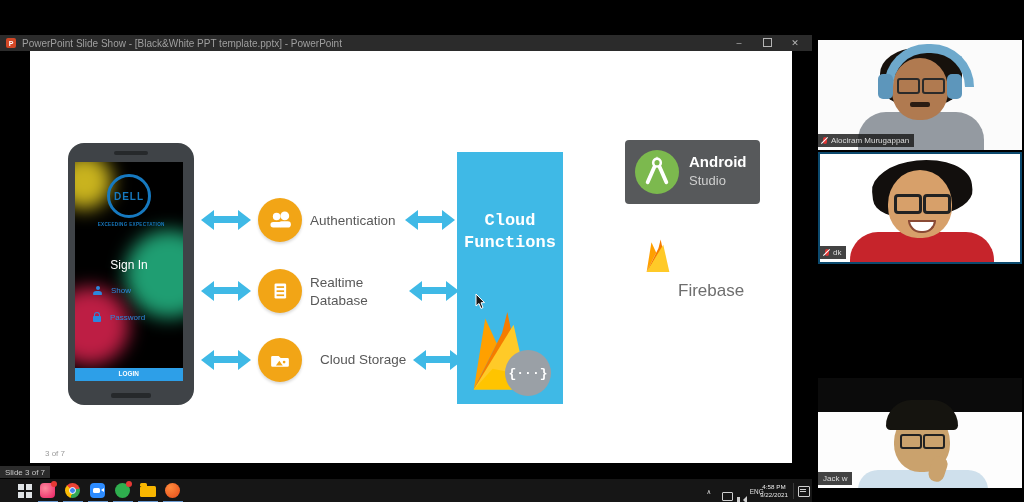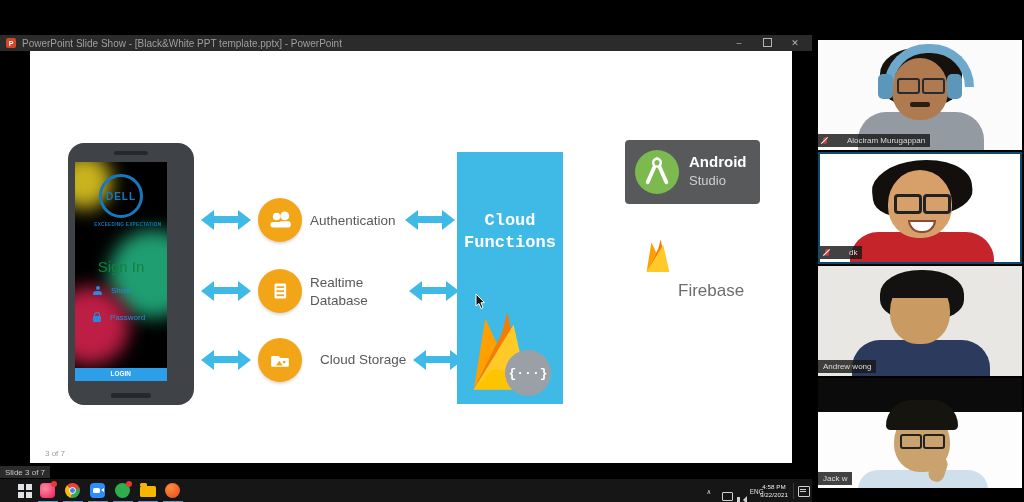--- a/index.html
+++ b/index.html
@@ -17,31 +17,31 @@
   .tb-restore{width:7px;height:7px;border:1px solid #b5b5b5;display:inline-block;margin-top:4px;}
 
   .slide{position:absolute;left:30px;top:51px;width:762px;height:412px;background:#fff;overflow:hidden;}
   .slide-title{position:absolute;left:26px;top:14px;font-size:27px;font-weight:bold;color:#1c75bb;letter-spacing:.3px;}
   .page-ind{position:absolute;left:15px;top:398px;font-size:8px;color:#9a9a9a;}
 
   
   .phone{position:absolute;left:38px;top:92px;width:126px;height:262px;background:#3f4347;border-radius:16px;}
   .ph-speaker{position:absolute;left:50%;transform:translateX(-50%);top:8px;width:34px;height:4px;background:#26292b;border-radius:2px;}
   .ph-home{position:absolute;left:50%;transform:translateX(-50%);bottom:7px;width:40px;height:5px;background:#26292b;border-radius:2px;}
-  .ph-screen{position:absolute;left:7px;top:19px;width:92px;height:219px;background:#000;overflow:hidden;}
+  .ph-screen{position:absolute;left:7px;top:19px;width:108px;height:219px;background:#000;overflow:hidden;}
   .blob{position:absolute;border-radius:50%;filter:blur(9px);}
   .b-yel{left:-18px;top:-8px;width:55px;height:55px;background:#c9b31e;}
   .b-grn{right:-30px;top:68px;width:88px;height:88px;background:#1f9e72;}
   .b-red{left:-24px;bottom:16px;width:78px;height:78px;background:#bd1e44;}
   .dell-circle{position:absolute;left:50%;transform:translateX(-50%);top:12px;width:38px;height:38px;
     border:3px solid #1679c0;border-radius:50%;display:flex;align-items:center;justify-content:center;}
   .dell-txt{color:#1679c0;font-size:10px;font-weight:bold;letter-spacing:1px;}
   .tagline{position:absolute;left:0;right:0;top:60px;text-align:center;color:#1679c0;font-size:8px;
     transform:scale(.58);transform-origin:50% 0;font-weight:bold;letter-spacing:.5px;white-space:nowrap;}
-  .signin{position:absolute;left:0;right:0;top:96px;text-align:center;color:#15803d;font-size:15px;}
+  .signin{position:absolute;left:0;right:0;top:96px;text-align:center;color:#ffffff;font-size:12px;}
   .ph-row{position:absolute;left:18px;display:flex;align-items:center;gap:9px;color:#2d87dd;font-size:8px;}
   .pico{width:9px;height:9px;position:relative;}
   .pico::before{content:"";position:absolute;left:2.5px;top:0;width:4px;height:4px;border-radius:50%;background:#2d87dd;}
   .pico::after{content:"";position:absolute;left:0;bottom:0;width:9px;height:4px;border-radius:4px 4px 1px 1px;background:#2d87dd;}
   .lico{width:8px;height:6px;background:#2d87dd;border-radius:1px;position:relative;margin-top:4px;}
   .lico::before{content:"";position:absolute;left:1px;top:-4px;width:4px;height:4px;border:1.5px solid #2d87dd;
     border-bottom:none;border-radius:4px 4px 0 0;}
   .login-bar{position:absolute;left:0;right:0;bottom:0;height:13px;background:#2d9fe8;display:flex;
     align-items:center;justify-content:center;color:#fff;font-size:8px;font-weight:bold;transform-origin:center;}
   .login-bar span{transform:scale(.8);}
@@ -108,21 +108,21 @@
   .ic-notif::after{content:"";position:absolute;left:1px;top:2px;width:6px;height:1px;background:#cfcfcf;box-shadow:0 2px 0 #cfcfcf;}
   .ic-mon{display:inline-block;width:9px;height:7px;border:1px solid #cfcfcf;border-radius:1px;}
   .ic-spk{display:inline-block;width:3px;height:5px;background:#cfcfcf;position:relative;margin-right:4px;}
   .ic-spk::after{content:"";position:absolute;left:2px;top:-1.5px;border:4px solid transparent;border-right:4px solid #cfcfcf;}
 
   
   .tile{position:absolute;left:818px;width:204px;background:#0c0c0c;overflow:hidden;}
   .tile.active{border:2px solid #0c4a6e;}
   .vid{position:absolute;inset:0;overflow:hidden;}
   .nametag{position:absolute;left:0;bottom:3px;background:rgba(25,25,25,.82);color:#ddd;font-size:8px;
-    padding:2px 5px;display:flex;align-items:center;gap:20px;max-width:180px;white-space:nowrap;}
+    padding:2px 5px;display:flex;align-items:center;gap:4px;max-width:180px;white-space:nowrap;}
   .mic-red{width:4px;height:7px;background:#d33;border-radius:2px;position:relative;flex:0 0 auto;}
   .mic-red::after{content:"";position:absolute;left:1px;top:-1px;width:1px;height:9px;background:#fff;transform:rotate(45deg);}
   .shape{position:absolute;}
   .head{border-radius:50% 50% 46% 46%;}
   .shirt{border-radius:28px 28px 0 0;}
 </style>
 </head>
 <body>
 
 <div id="app">
@@ -310,31 +310,20 @@
       <div class="shape" style="left:74px;top:40px;width:22px;height:14px;border:3px solid #222;border-radius:4px;"></div>
       <div class="shape" style="left:103px;top:40px;width:22px;height:14px;border:3px solid #222;border-radius:4px;"></div>
       <div class="shape" style="left:88px;top:66px;width:24px;height:9px;background:#fff;border:2px solid #8a4a35;border-radius:0 0 14px 14px;"></div>
     </div>
     <div class="nametag">
       <span class="mic-red"></span>
       <span>dk</span>
     </div>
   </div>
 
-  <div class="tile" style="top:266px;height:110px;">
-    <div class="vid" style="background:#e9e7e3;">
-      <div class="shape" style="left:62px;top:4px;width:84px;height:50px;background:#141210;border-radius:48% 48% 40% 40%;"></div>
-      <div class="shape shirt" style="left:34px;top:74px;width:138px;height:40px;background:#2c3a5e;"></div>
-      <div class="shape head" style="left:72px;top:12px;width:60px;height:66px;background:#c99a62;"></div>
-      <div class="shape" style="left:70px;top:6px;width:64px;height:26px;background:#141210;border-radius:30px 30px 8px 8px;"></div>
-    </div>
-    <div class="nametag">
-      <span>Andrew wong</span>
-    </div>
-  </div>
 
   <div class="tile" style="top:378px;height:110px;">
     <div class="vid" style="background:#fdfdfd;">
       <div class="shape" style="left:0;top:0;width:204px;height:34px;background:#0b0b0b;"></div>
       <div class="shape shirt" style="left:40px;top:92px;width:130px;height:20px;background:#cfe0ec;"></div>
       <div class="shape head" style="left:76px;top:34px;width:56px;height:60px;background:#caa26d;"></div>
       <div class="shape" style="left:68px;top:22px;width:72px;height:30px;background:#15140f;border-radius:34px 34px 6px 6px;"></div>
       <div class="shape" style="left:82px;top:56px;width:18px;height:11px;border:2px solid #222;border-radius:3px;"></div>
       <div class="shape" style="left:105px;top:56px;width:18px;height:11px;border:2px solid #222;border-radius:3px;"></div>
       <div class="shape" style="left:112px;top:78px;width:16px;height:26px;background:#caa26d;border-radius:8px;transform:rotate(18deg);"></div>

